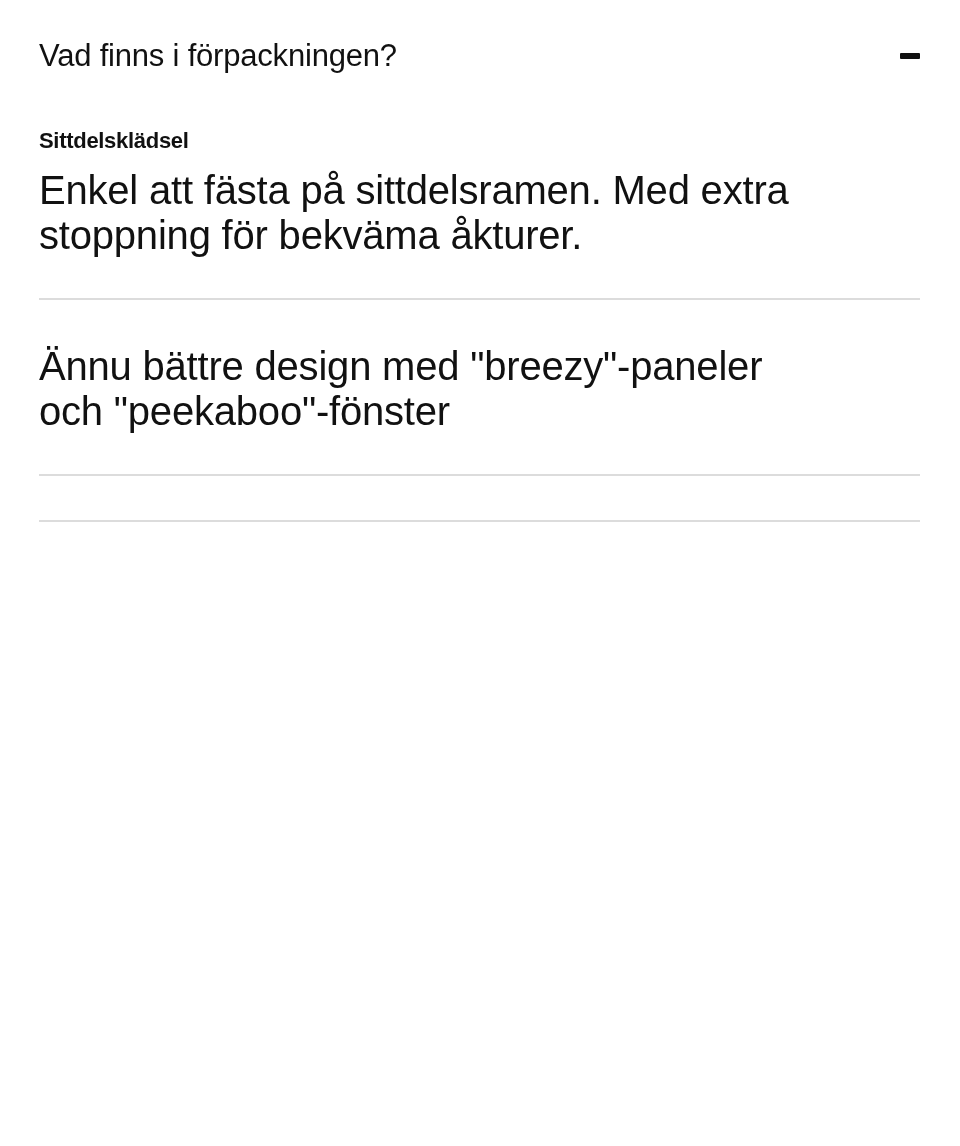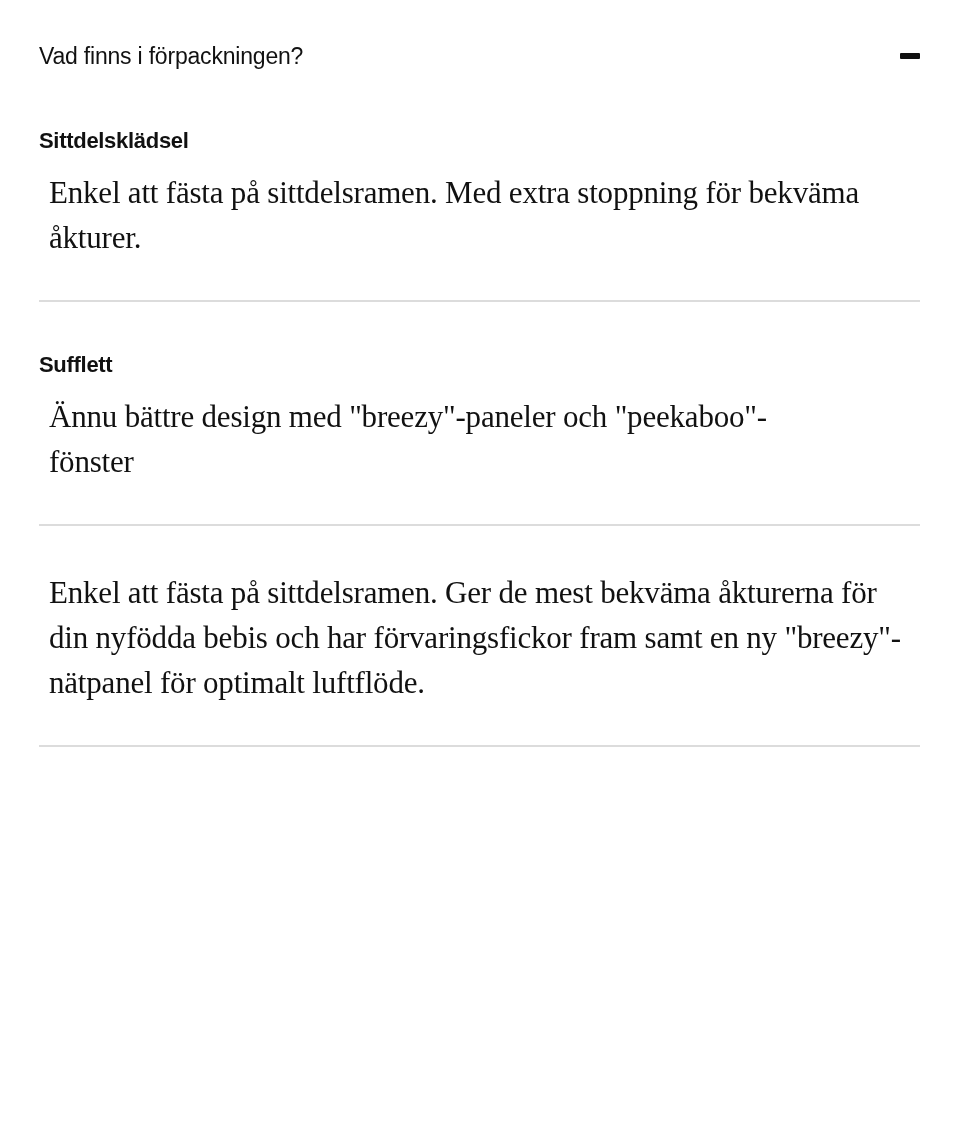--- a/index.html
+++ b/index.html
@@ -6,56 +6,54 @@
   body {
     width: 960px; height: 1146px; overflow: hidden;
     font-family: "Liberation Sans", "DejaVu Sans", sans-serif;
     color: #111111;
   }
   .accordion { padding: 0 40px 0 39px; }
   .acc-header {
     display: flex; align-items: center; justify-content: space-between;
     height: 112px; cursor: pointer;
   }
-  .acc-title { font-size: 23px; font-weight: 400; letter-spacing: -0.2px; }
+  .acc-title { font-size: 31px; font-weight: 400; letter-spacing: -0.2px; }
   .minus-icon {
     width: 20px; height: 6px; background: #111; border-radius: 1px;
     margin-right: 0px;
   }
   .item { padding: 10px 0 0 0; }
   .item-heading {
     font-size: 22px; font-weight: 700; letter-spacing: -0.3px;
     line-height: 38px; margin: 0 0 8px 0;
   }
   .item-desc {
-    font-size: 31px; line-height: 45px; margin: 10px; letter-spacing: -0.2px; font-family: Liberation Serif, serif;
+    font-size: 40px; line-height: 45px; margin: 0; letter-spacing: -0.2px;
   }
   .divider { height: 2px; background: #dcdcdc; border: none; margin: 40px 0 40px 0; }
 </style>
 </head>
 <body>
 
 <div class="accordion">
   <div class="acc-header">
     <span class="acc-title">Vad finns i förpackningen?</span>
     <span class="minus-icon"></span>
   </div>
 
   <div class="item" style="padding-top:10px">
     <h3 class="item-heading">Sittdelsklädsel</h3>
     <p class="item-desc">Enkel att fästa på sittdelsramen. Med extra stoppning för bekväma åkturer.</p>
   </div>
   <div class="divider" style="margin:40px 0 44px 0"></div>
 
   <div class="item" style="padding-top:0">
-    <h3 class="item-heading">Sufflett</h3>
     <p class="item-desc" style="max-width:760px">Ännu bättre design med "breezy"-paneler och "peekaboo"-fönster</p>
   </div>
   <div class="divider" style="margin:40px 0 44px 0"></div>
 
   <div class="item" style="padding-top:0">
-    <p class="item-desc">Enkel att fästa på sittdelsramen. Ger de mest bekväma åkturerna för din nyfödda bebis och har förvaringsfickor fram samt en ny "breezy"-nätpanel för optimalt luftflöde.</p>
   </div>
   <div class="divider" style="margin:40px 0 44px 0"></div>
 
   <div class="item" style="padding-top:0">
   </div>
 </div>
 
 </body></html>

